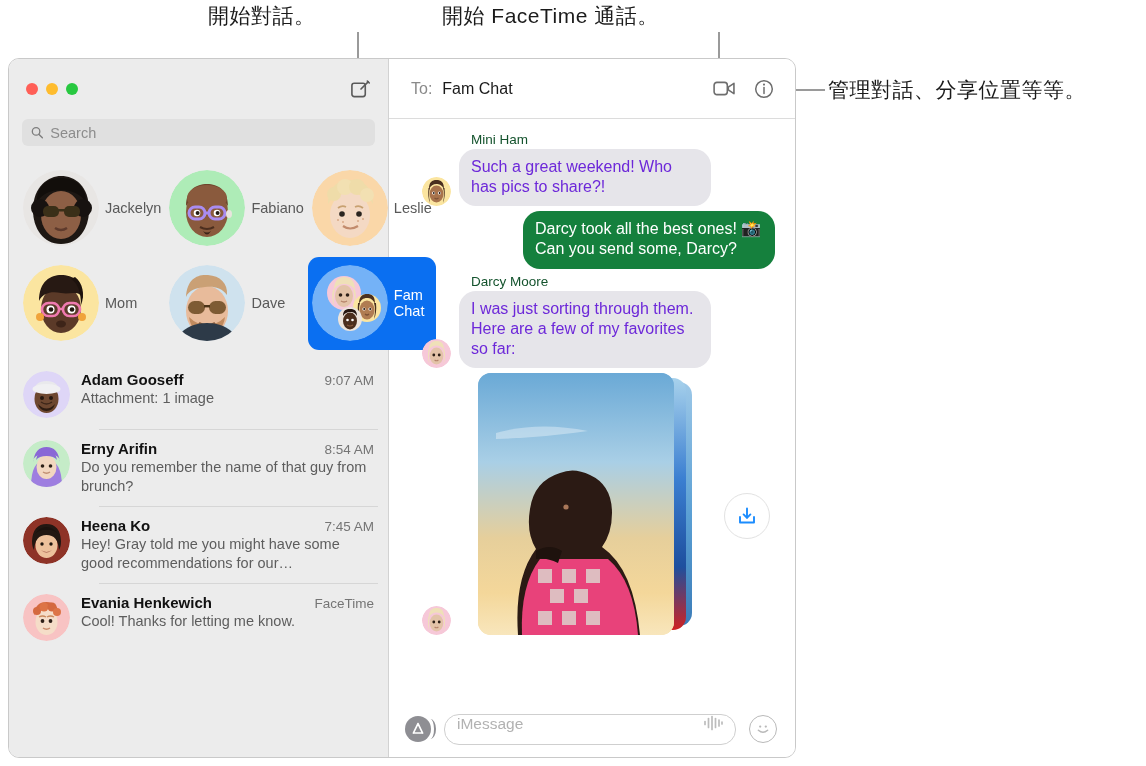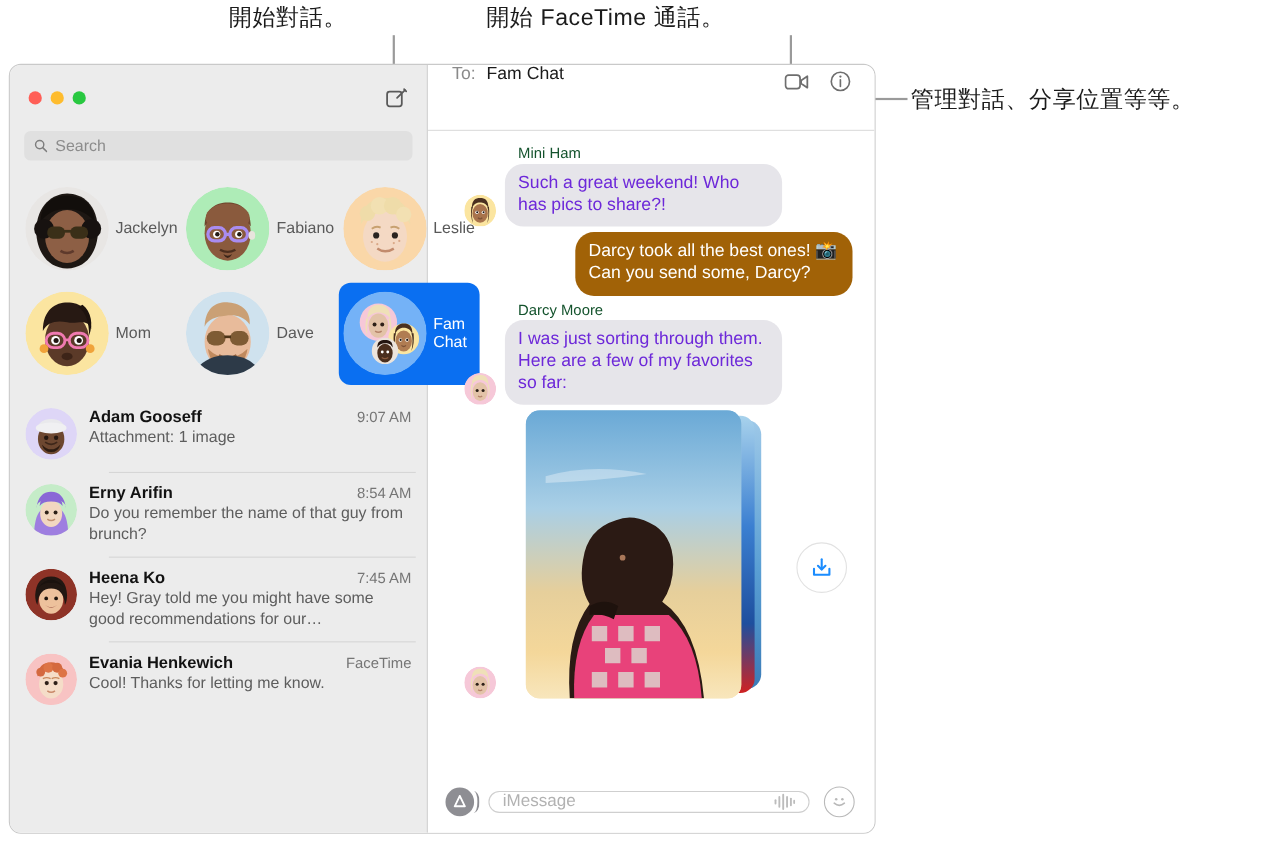--- a/index.html
+++ b/index.html
@@ -131,21 +131,21 @@
   }
 
   
   .thread {
     flex: 1; height: 100%;
     display: flex; flex-direction: column;
     background: #ffffff;
   }
   .thread-header {
     height: 60px; flex: none;
-    display: flex; 
+    display: flex; align-items: center;
     padding: 0 16px 0 22px;
     border-bottom: 1px solid #dcdcdc;
     gap: 10px;
   }
   .to-label { font-size: 16px; color: #8a8a8a; }
   .to-value { font-size: 16px; color: #1a1a1a; }
   .hdr-spacer { flex: 1; }
   .hdr-btn { width: 30px; height: 30px; display: flex; align-items: center; justify-content: center; cursor: pointer; }
 
   .messages {
@@ -162,21 +162,21 @@
     margin-left: 19px;
   }
   .bubble {
     max-width: 252px;
     padding: 8px 12px 9px 12px;
     border-radius: 17px;
     font-size: 16px; line-height: 1.26;
     position: relative;
   }
   .bubble.in { background: #e6e5ea; color: #6d28d9; }
-  .bubble.out { background: #a16207; color: #ffffff; margin-right: 6px; }
+  .bubble.out { background: #15803d; color: #ffffff; margin-right: 6px; }
   .bubble.in::after {
     content: ""; position: absolute;
     left: -5px; bottom: 0;
     width: 14px; height: 14px;
     background: #e6e5ea;
     border-bottom-right-radius: 14px;
     clip-path: polygon(100% 0, 100% 100%, 0 100%);
     z-index: -1;
   }
   .bubble.out::after {
@@ -230,23 +230,23 @@
     display: flex; align-items: center; justify-content: center;
     cursor: pointer; flex: none; position: relative;
   }
   .appstore-btn::after {
     content: ""; position: absolute; right: -5px; top: 3px;
     width: 9px; height: 20px;
     border-right: 2px solid #8e8e93;
     border-radius: 0 50% 50% 0 / 0 50% 50% 0;
   }
   .imsg-field {
-    flex: 1; height: 20px; border-radius: 15px;
+    flex: 1; height: 31px; border-radius: 15px;
     border: 1px solid #cfcfcf;
-    display: flex; align-items: center;
+    display: flex; align-items: flex-start;
     padding: 0 12px; gap: 8px; background: #fff;
   }
   .imsg-field input {
     flex: 1; border: none; outline: none; background: transparent;
     font-size: 15.5px; color: #2b2b2b; font-family: inherit;
   }
   .imsg-field input::placeholder { color: #b2b2b2; }
   .emoji-btn {
     width: 28px; height: 28px; border-radius: 50%;
     border: 1.6px solid #b9b9b9;

